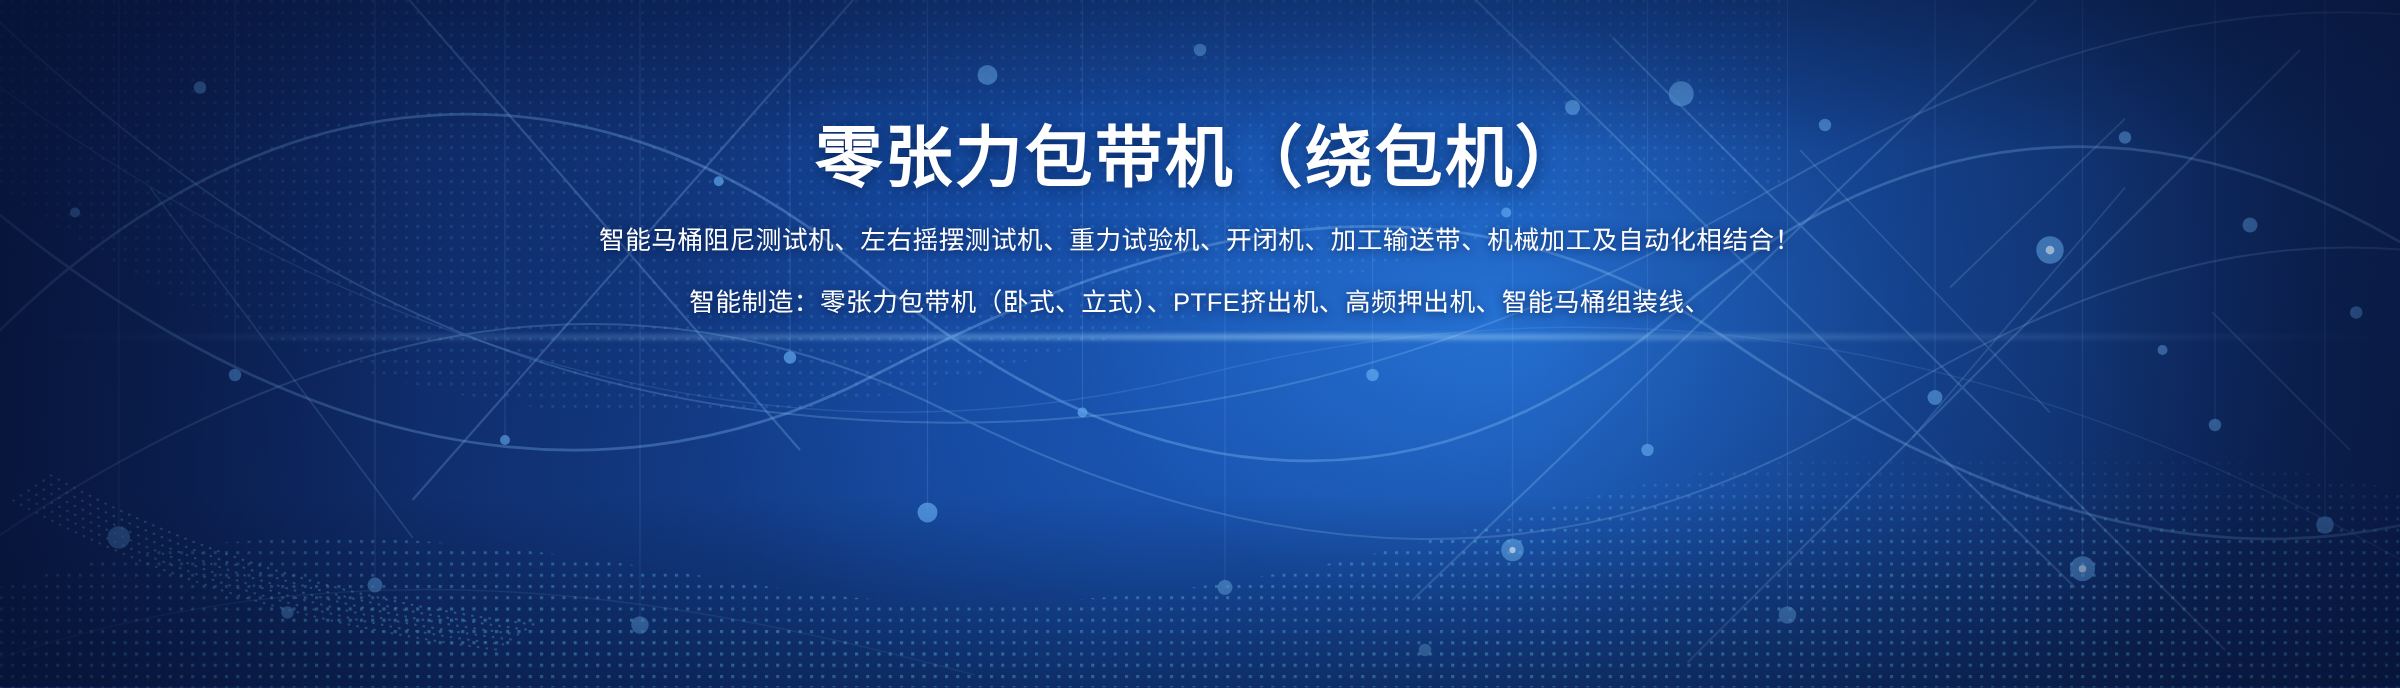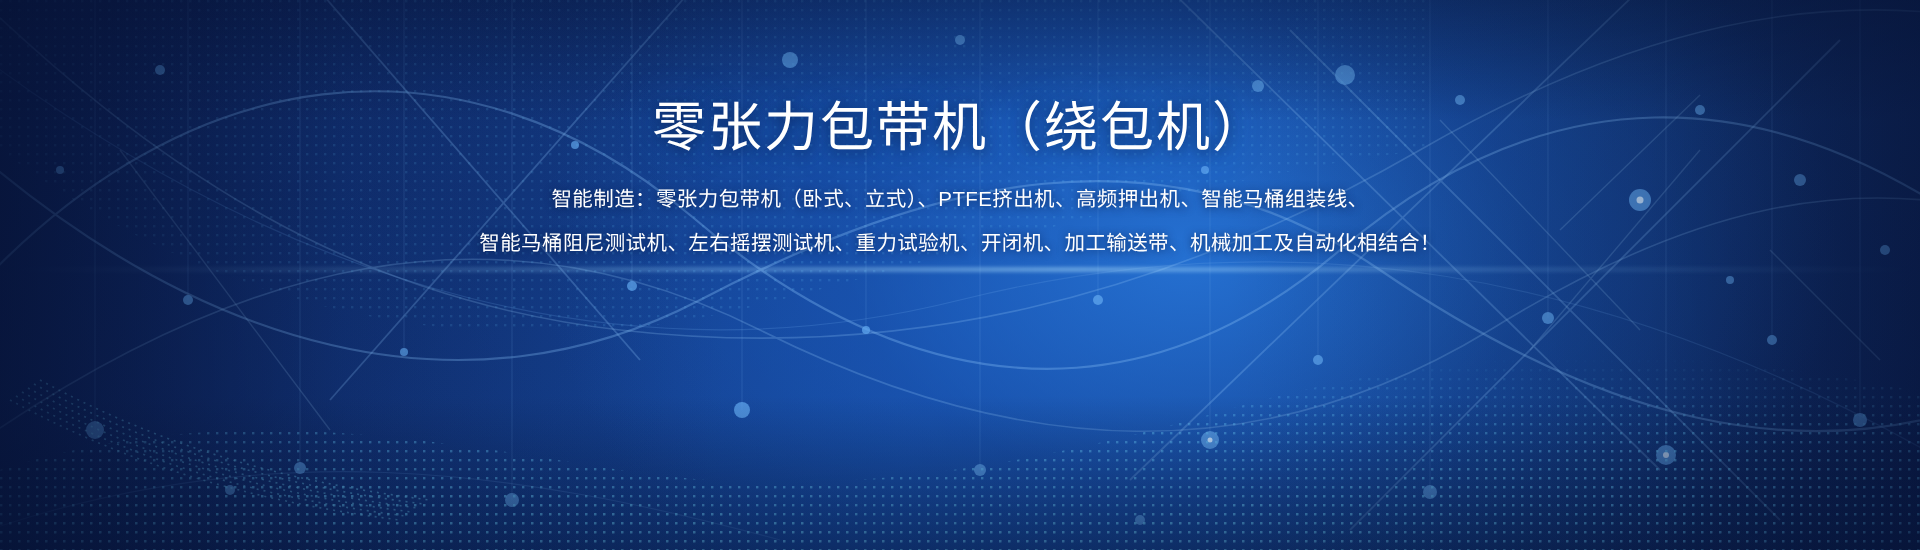--- a/index.html
+++ b/index.html
@@ -38,21 +38,21 @@
     position:relative;
     z-index:5;
     width:100%;height:100%;
     display:flex;flex-direction:column;
     align-items:center;
     padding-top:96px;
   }
   .headline{
     color:#ffffff;
     font-size:54px;
-    font-weight:normal;
+    font-weight:bold;
     letter-spacing:2px;
     line-height:1.16;
     text-align:center;
     text-shadow:0 2px 14px rgba(4,22,66,0.75), 0 0 34px rgba(30,110,210,0.55);
     white-space:nowrap;
   }
   .headline.line2{margin-top:6px;}
   .sub{
     margin-top:30px;
     color:#ffffff;
@@ -206,17 +206,17 @@
       <path d="M34,384 C 144,444 264,484 424,504"></path>
       <path d="M40,380 C 150,440 270,480 430,500"></path>
     </g>
   </svg>
 
   <div class="glow-streak"></div>
   <div class="vignette"></div>
 
   <div class="content">
     <div class="headline line1">零张力包带机（绕包机）</div>
+    <div class="sub line2">智能马桶阻尼测试机、左右摇摆测试机、重力试验机、开闭机、加工输送带、机械加工及自动化相结合！</div>
     <div class="sub line1">智能制造：零张力包带机（卧式、立式）、PTFE挤出机、高频押出机、智能马桶组装线、</div>
-    <div class="sub line2">智能马桶阻尼测试机、左右摇摆测试机、重力试验机、开闭机、加工输送带、机械加工及自动化相结合！</div>
   </div>
 
 </div>
 
 </body></html>

